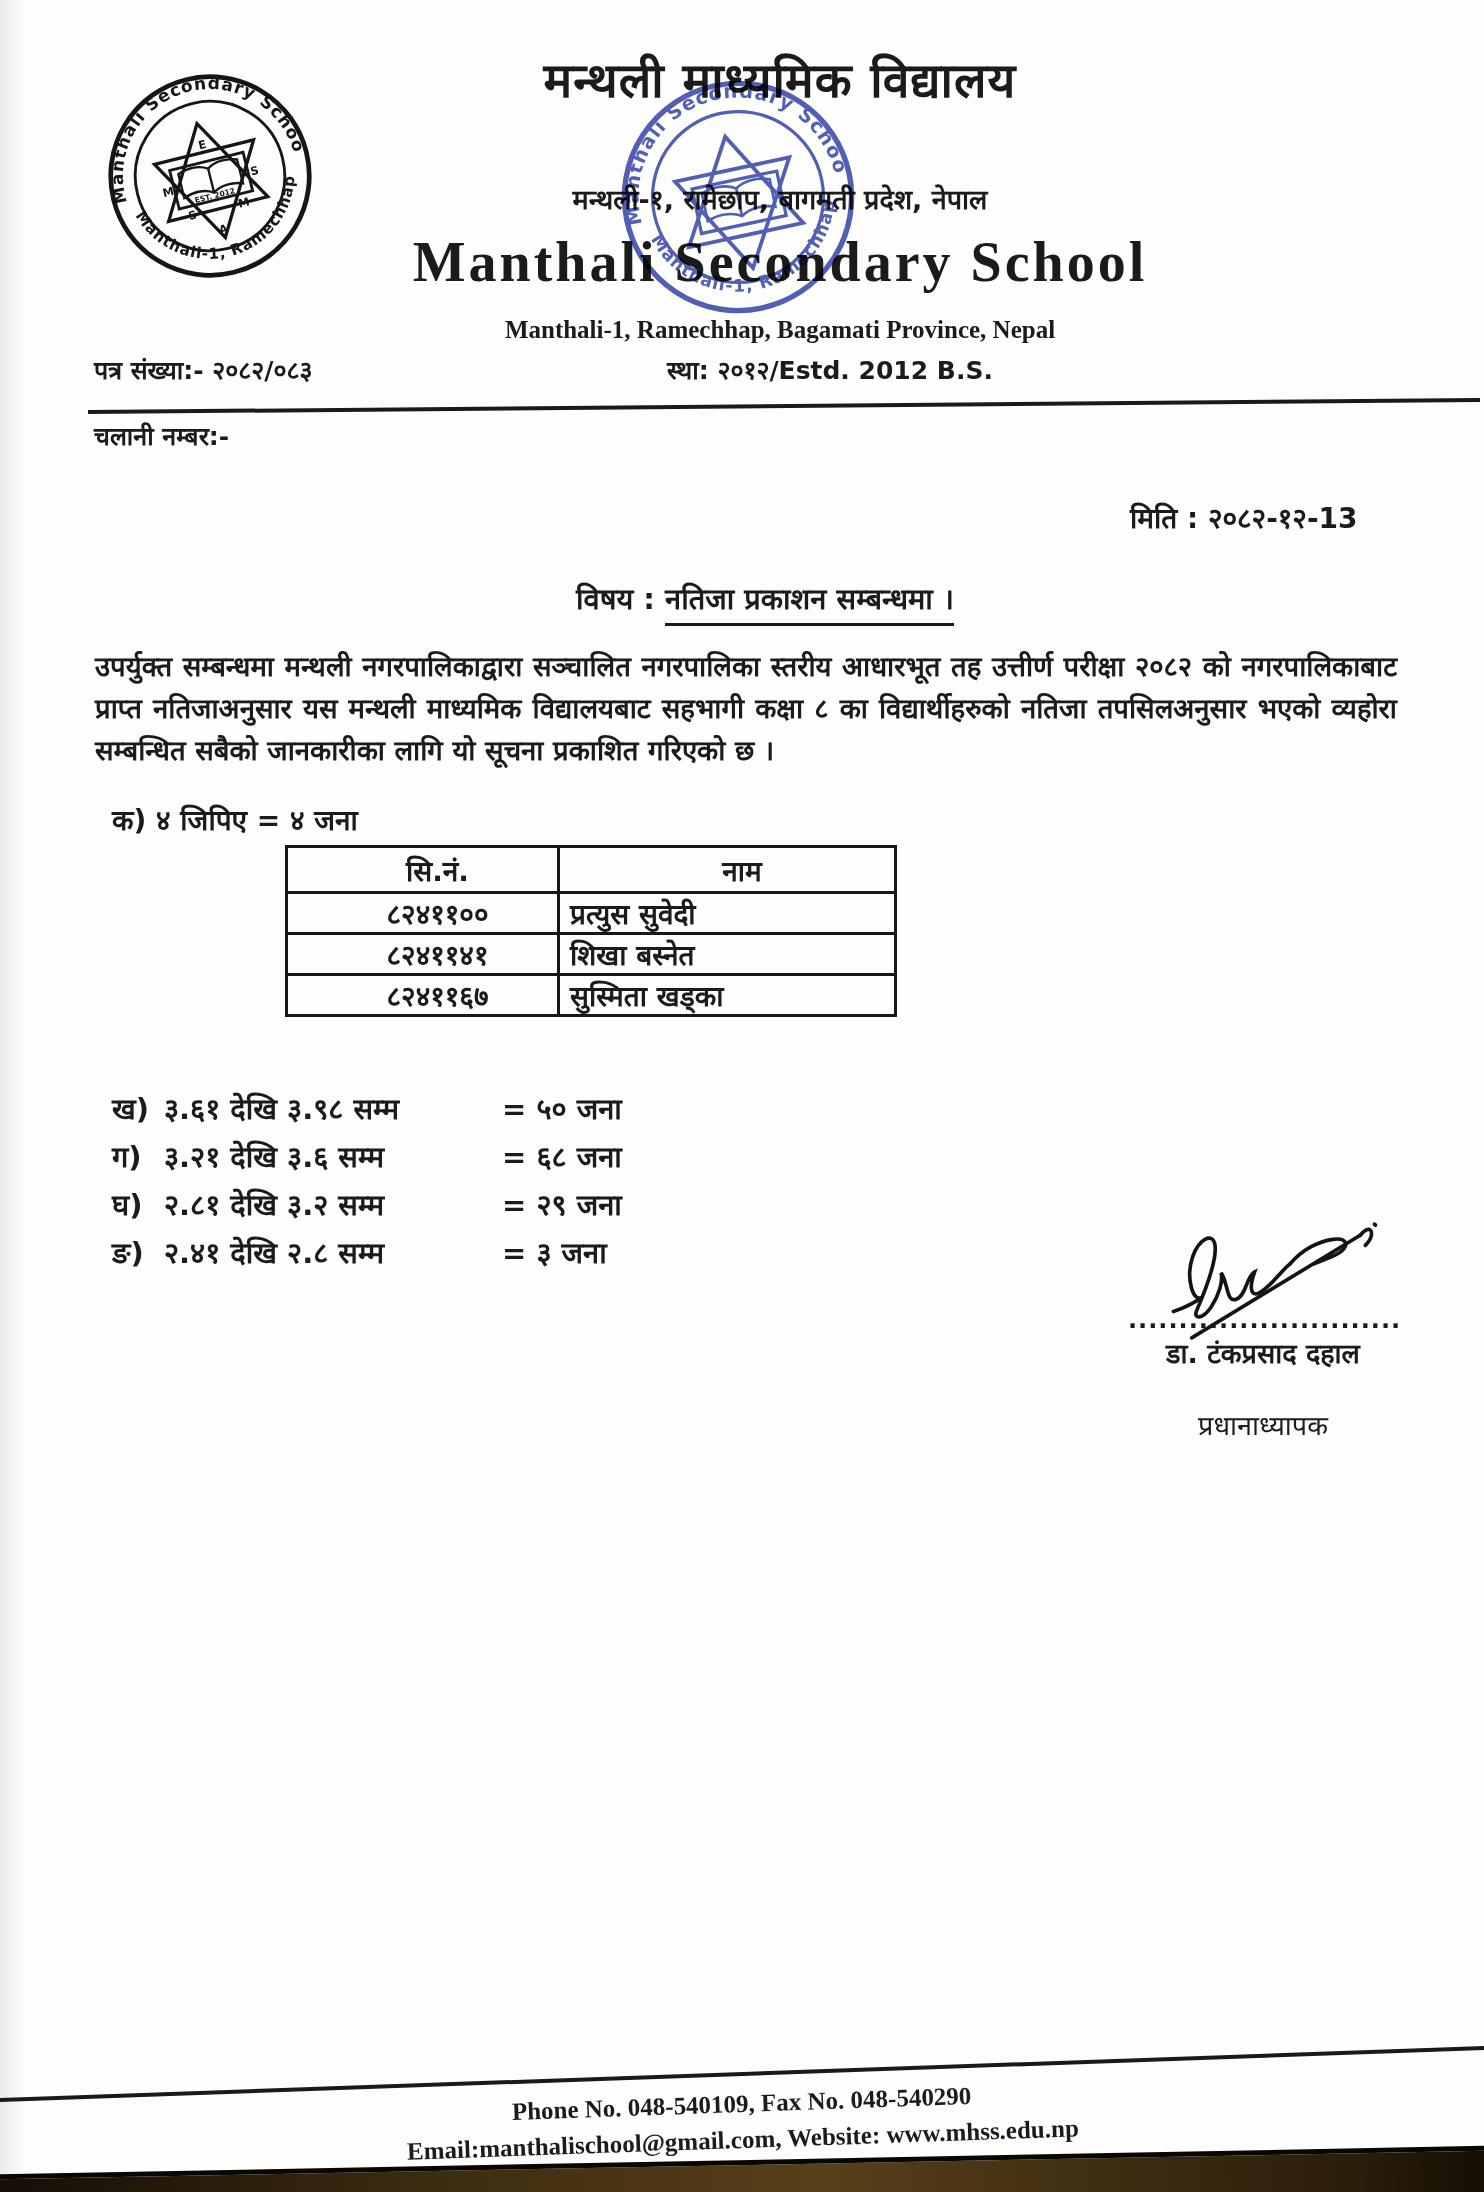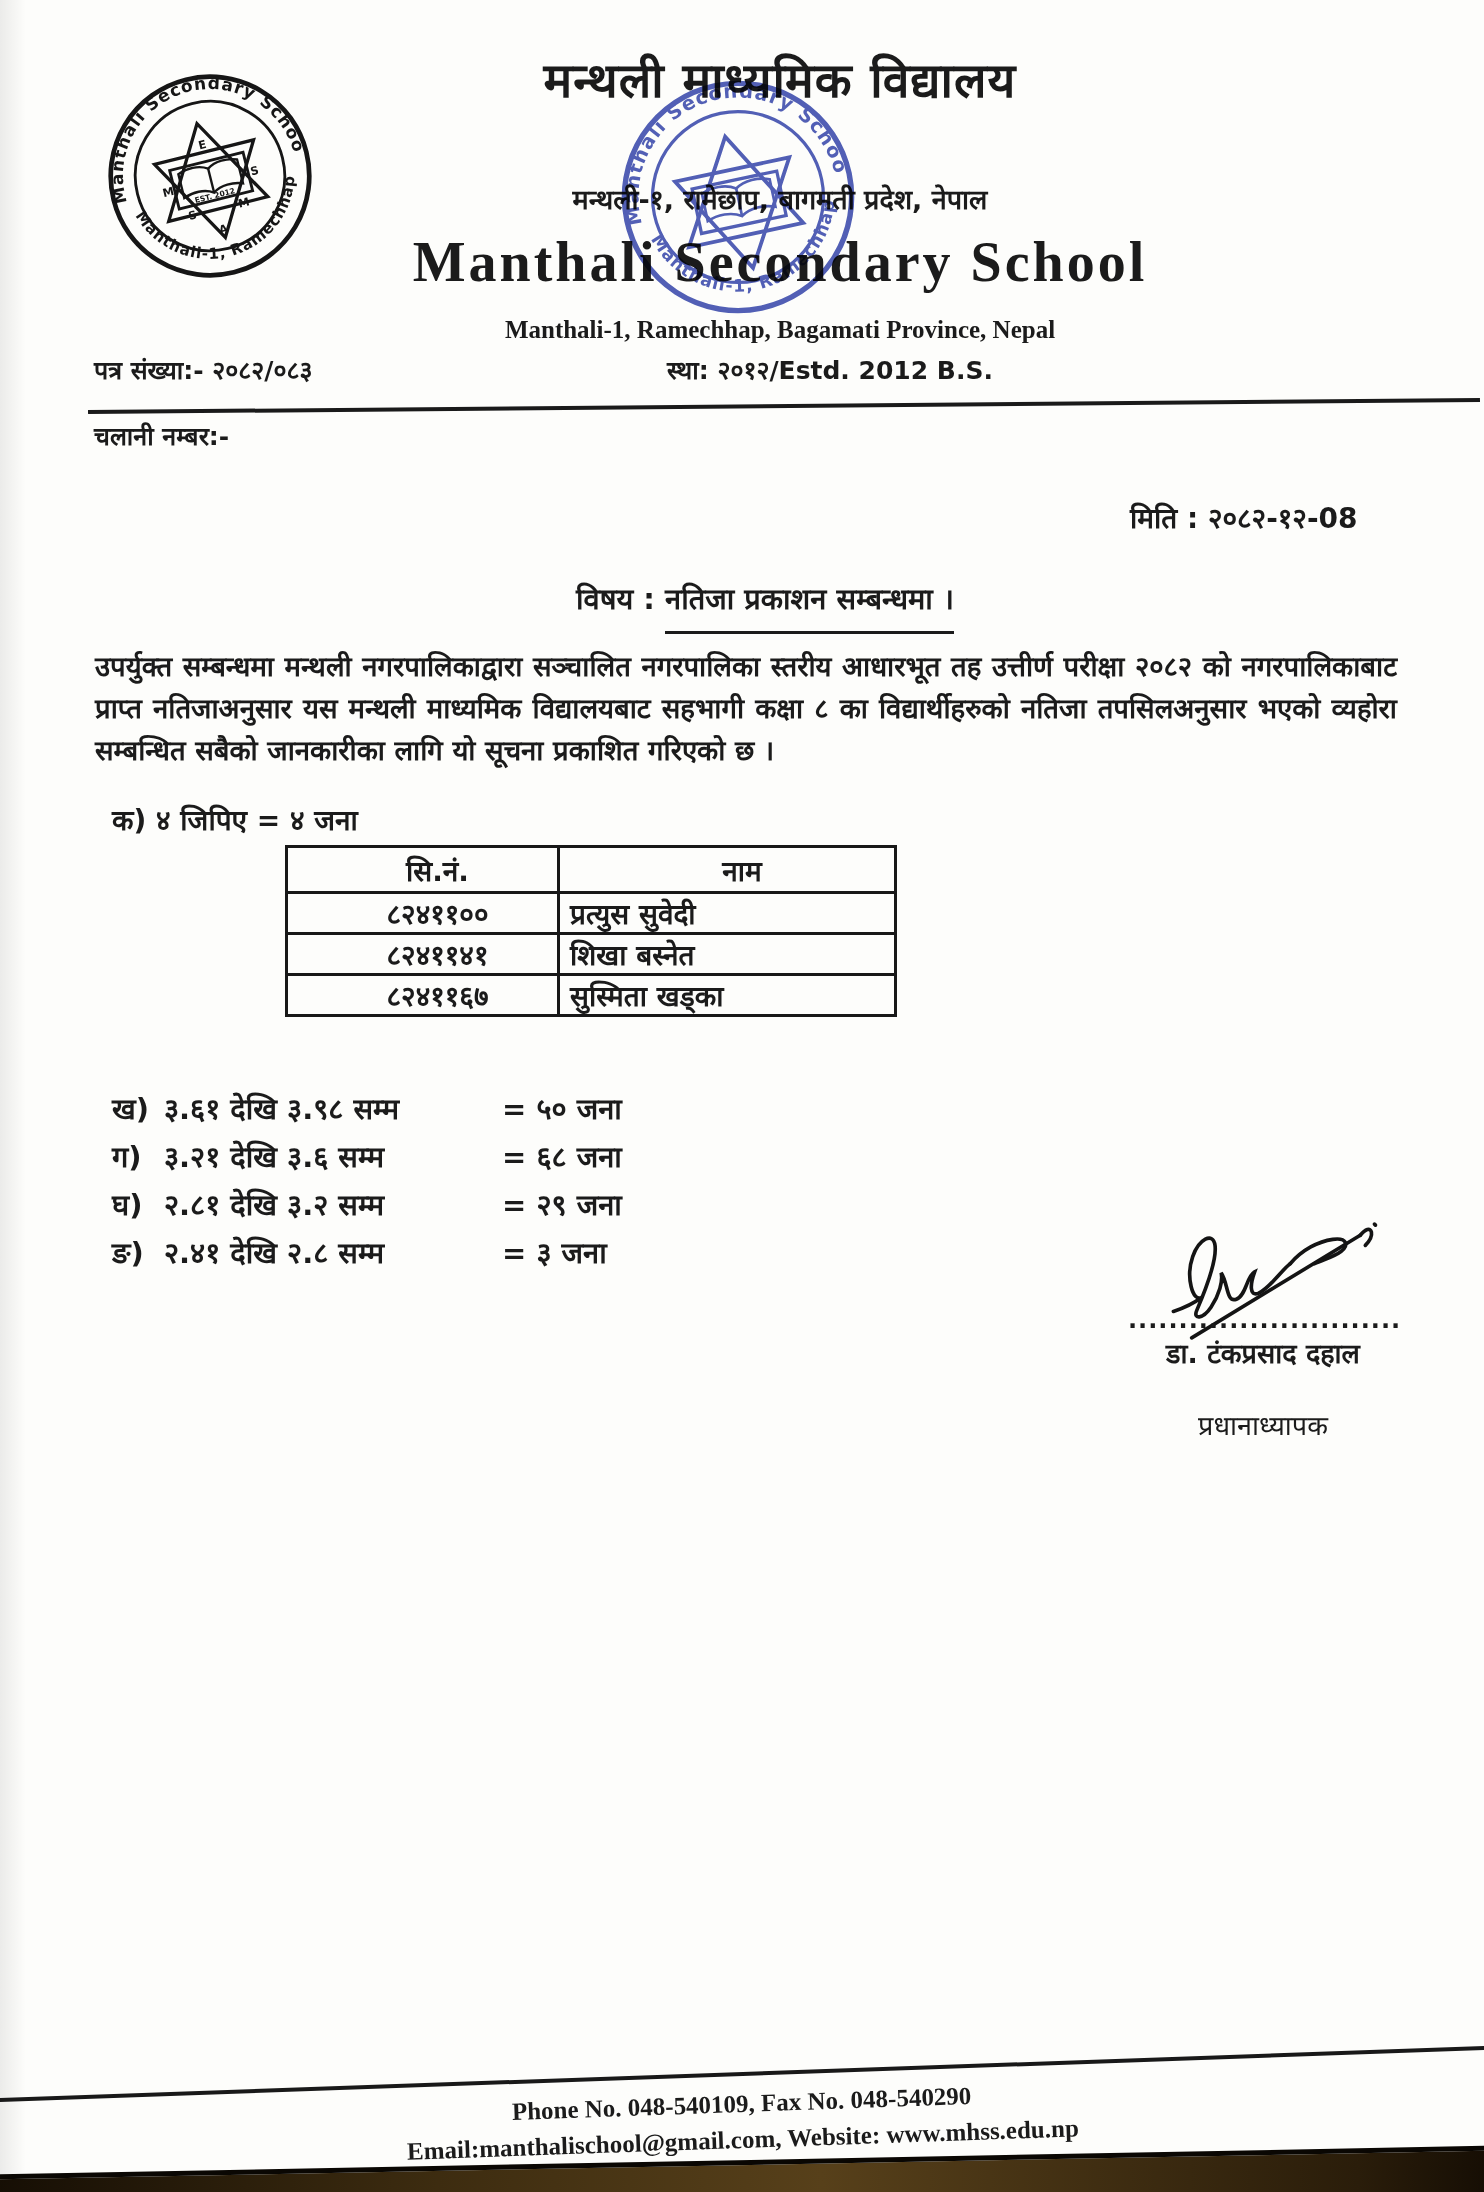--- a/index.html
+++ b/index.html
@@ -57,21 +57,21 @@
     position:absolute; left:88px; top:404px; width:1392px;
     border-top:4px solid #1a1a1a; transform:rotate(-0.5deg);
   }
   .dispatch { position:absolute; left:94px; top:418px; font-size:25px; font-weight:bold; }
   
   .date-line { position:absolute; left:1130px; top:498px; font-size:28px; font-weight:bold; }
   .subject {
     position:absolute; left:365px; top:578px; width:800px;
     text-align:center; font-size:29px; font-weight:bold;
   }
-  .subject .u { display:inline-block; border-bottom:3px solid #1b1b1b; padding-bottom:14px; }
+  .subject .u { display:inline-block; border-bottom:3px solid #1b1b1b; padding-bottom:6px; }
   .body-par {
     position:absolute; left:95px; top:645px; width:1302px;
     font-size:27.5px; font-weight:bold; line-height:42px; text-align:justify;
   }
   .gpa-heading { position:absolute; left:112px; top:800px; font-size:28px; font-weight:bold; }
   
   table.results {
     position:absolute; left:285px; top:845px; width:612px;
     border-collapse:collapse; font-size:28px; font-weight:bold;
   }
@@ -164,21 +164,21 @@
     <path d="M110,102 C101,96 88,96 78,100 L78,126 C88,122 101,122 110,128 C119,122 132,122 142,126 L142,100 C132,96 119,96 110,102 Z" fill="none" stroke="currentColor" stroke-width="2.5"></path>
     <path d="M110,102 L110,128" stroke="currentColor" stroke-width="2.5"></path>
     <text font-size="18" font-weight="bold" letter-spacing="1" fill="currentColor">
       <textPath href="#arcTopB" startOffset="50%" text-anchor="middle">Manthali Secondary School</textPath>
     </text>
     <text font-size="16" font-weight="bold" letter-spacing="1" fill="currentColor">
       <textPath href="#arcBotB" startOffset="50%" text-anchor="middle">✶ Manthali-1, Ramechhap ✶</textPath>
     </text>
   </svg>
 
-  <div class="date-line">मिति : २०८२-१२-08</div>
+  <div class="date-line">मिति : २०८२-१२-13</div>
 
   <div class="subject">
     <span>विषय :</span>
     <span class="u">नतिजा प्रकाशन सम्बन्धमा ।</span>
   </div>
 
   <div class="body-par">उपर्युक्त सम्बन्धमा मन्थली नगरपालिकाद्वारा सञ्चालित नगरपालिका स्तरीय आधारभूत तह उत्तीर्ण परीक्षा २०८२ को नगरपालिकाबाट प्राप्त नतिजाअनुसार यस मन्थली माध्यमिक विद्यालयबाट सहभागी कक्षा ८ का विद्यार्थीहरुको नतिजा तपसिलअनुसार भएको व्यहोरा सम्बन्धित सबैको जानकारीका लागि यो सूचना प्रकाशित गरिएको छ ।</div>
 
   <div class="gpa-heading">क) ४ जिपिए  = ४ जना</div>
 

